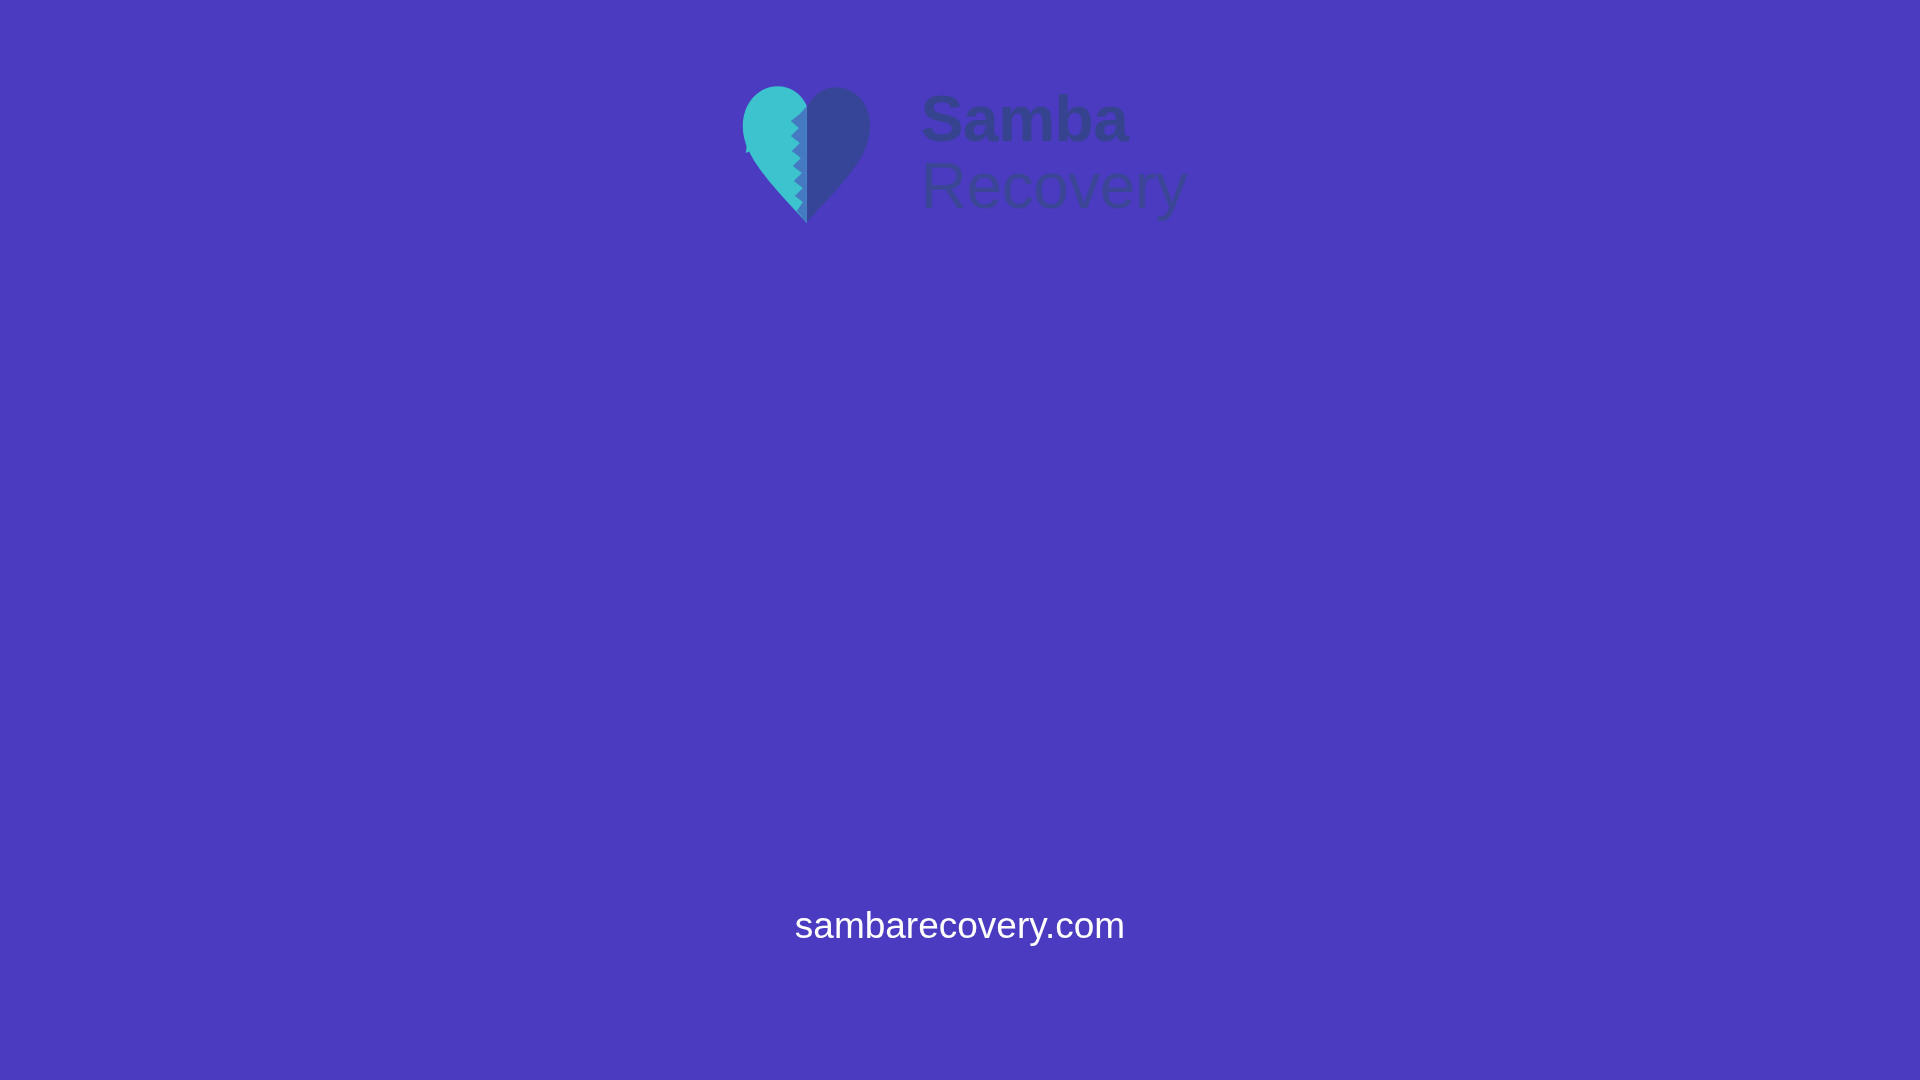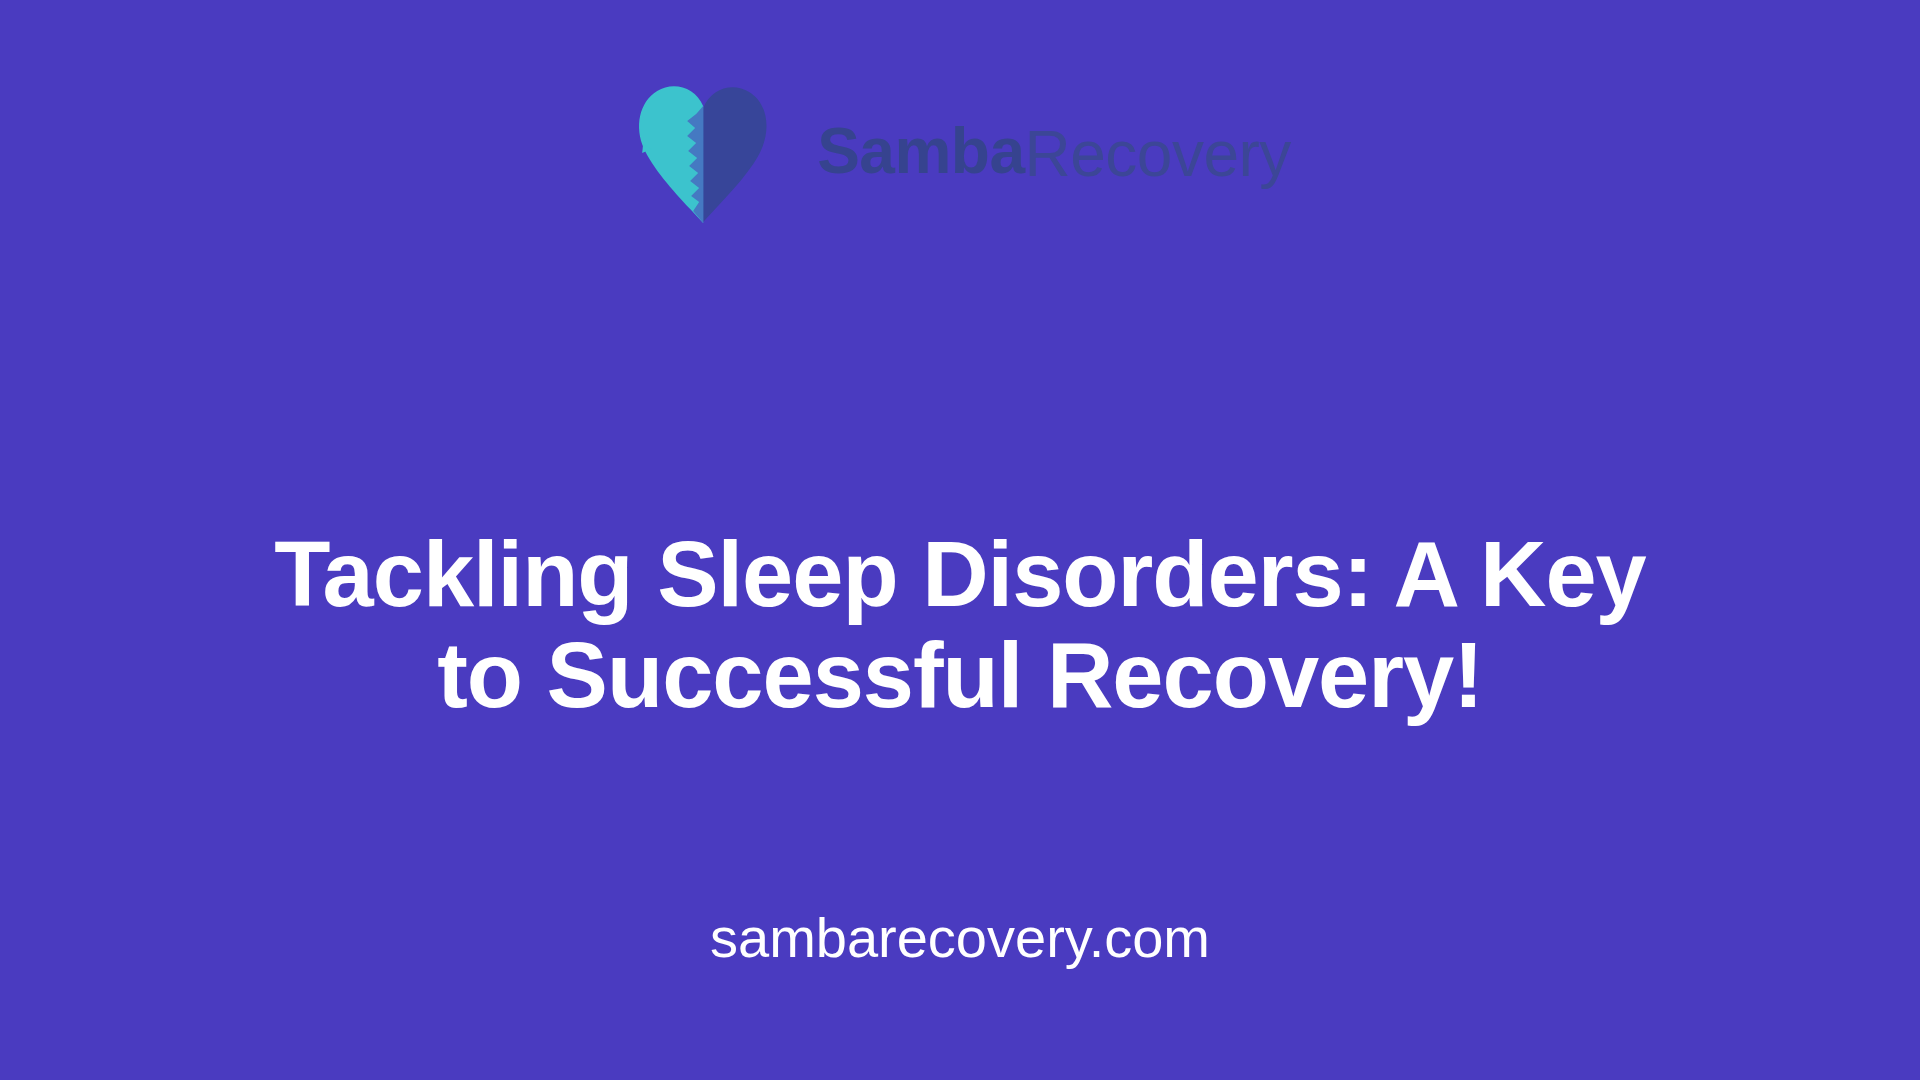--- a/index.html
+++ b/index.html
@@ -41,21 +41,21 @@
 
   .brand-mark {
     width: 154px;
     height: 158px;
     flex: 0 0 auto;
     display: block;
   }
 
   .brand-wordmark {
     display: flex;
-    flex-direction: row;
+    flex-direction: column;
     justify-content: center;
     line-height: 1;
     padding-bottom: 4px;
   }
 
   .brand-name {
     font-size: 64px;
     font-weight: 700;
     color: #36438F;
     letter-spacing: -0.5px;
@@ -88,21 +88,21 @@
     white-space: pre-line;
   }
 
   
   .footer-url {
     position: absolute;
     top: 905px;
     left: 50%;
     transform: translateX(-50%);
     color: #FFFFFF;
-    font-size: 56px;
+    font-size: 37px;
     font-weight: 400;
     letter-spacing: 0px;
     text-align: center;
   }
 </style>
 </head>
 <body>
 
 <div class="card">
 
@@ -124,18 +124,16 @@
       <path d="M14 66 L22 71 L13 75 Z" fill="#3CC3CD"></path>
     </svg>
 
     <div class="brand-wordmark">
       <span class="brand-name">Samba</span>
       <span class="brand-sub">Recovery</span>
     </div>
 
   </div>
 
-  <h1 class="headline">Tackling Sleep Disorders: A Key
-to Successful Recovery!</h1>
 
   <div class="footer-url">sambarecovery.com</div>
 
 </div>
 
 </body></html>

